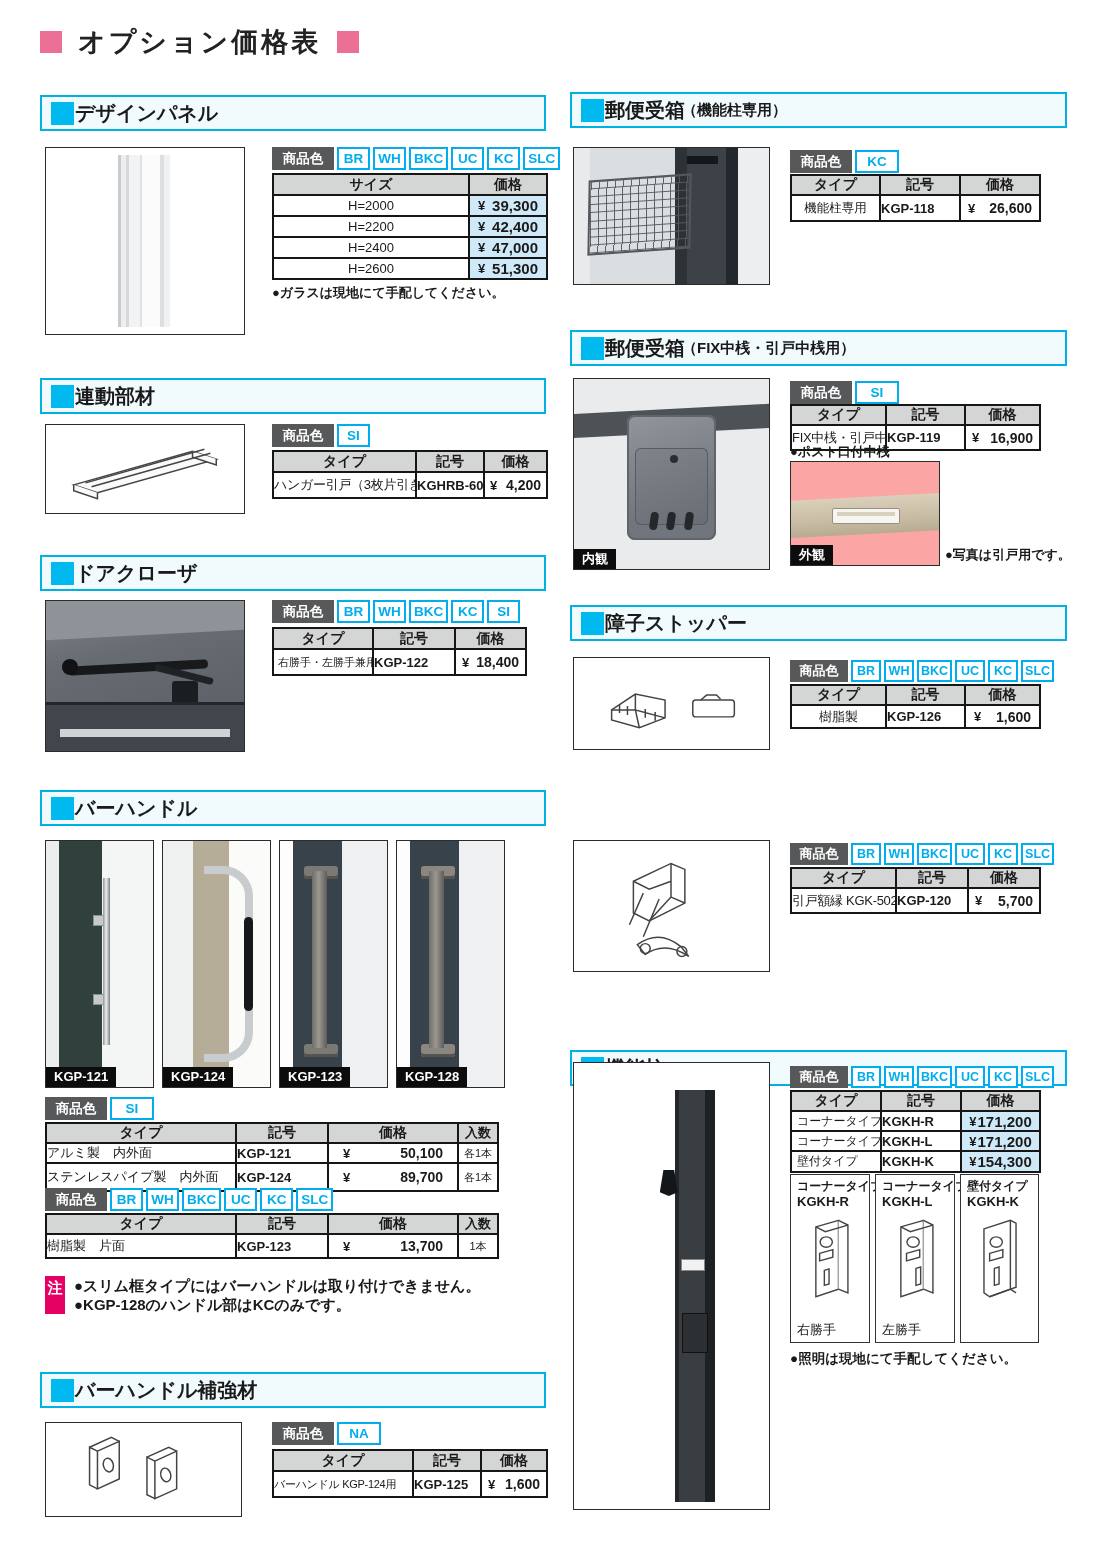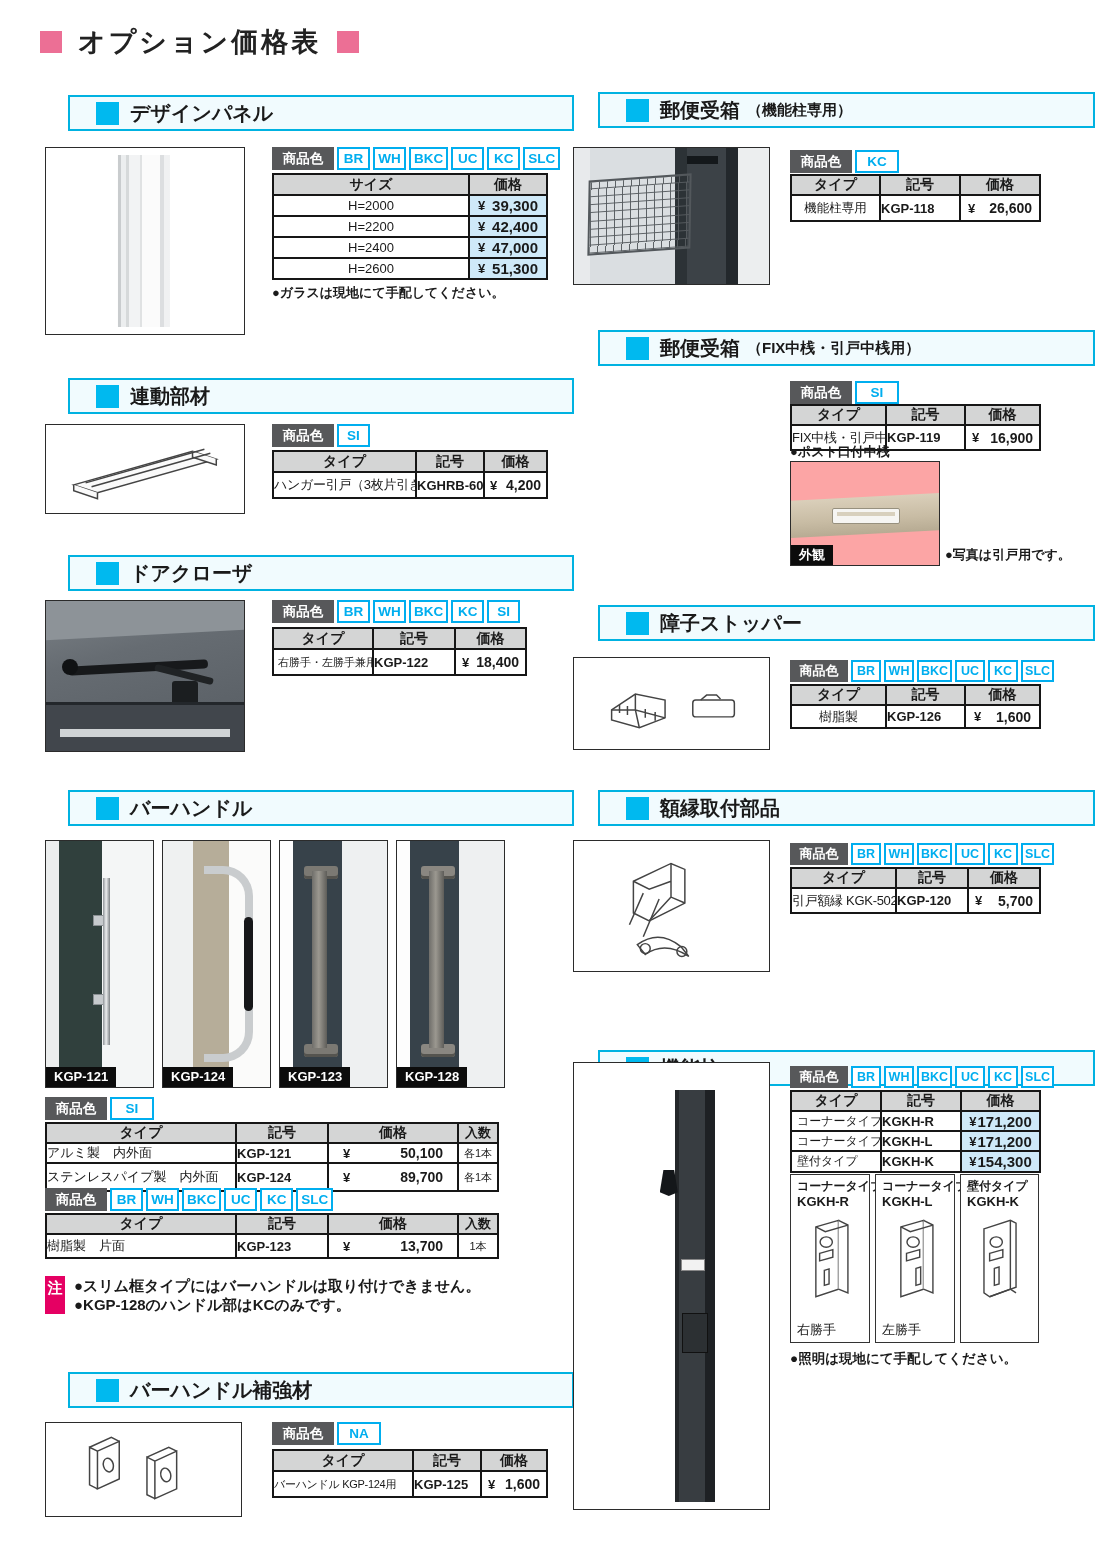--- a/index.html
+++ b/index.html
@@ -11,21 +11,21 @@
   .pink-sq{width:22px;height:22px;background:#ec6f95;flex:none;}
   .page-title .t{font-size:27px;font-weight:bold;letter-spacing:3px;color:#222;}
 
   
   .order-row{position:absolute;left:856px;top:50px;display:flex;align-items:center;gap:7px;}
   .order-badge{border:1px solid #45b5da;color:#00a3d9;font-weight:bold;font-size:14px;padding:2px 8px;background:#fff;}
   .order-note{font-weight:bold;font-size:14.5px;color:#111;}
 
   
   .sec{position:absolute;box-sizing:border-box;height:36px;border:2px solid #00b2e1;background:#f1fbfe;
-       display:flex;align-items:center;gap:11px;padding-left:26px;margin-left:28px;}
+       display:flex;align-items:center;gap:1px;padding-left:9px;}
   .sec .sq{width:23px;height:23px;background:#00b9ef;flex:none;}
   .sec .t{font-size:20px;font-weight:bold;white-space:nowrap;}
   .sec .sfx{font-size:15px;font-weight:bold;margin-left:-4px;white-space:nowrap;}
 
   
   .chips{position:absolute;display:flex;gap:3px;align-items:center;}
   .chip-label{background:#57585a;color:#fff;font-weight:bold;font-size:13.5px;height:23px;min-width:62px;
               display:flex;align-items:center;justify-content:center;box-sizing:border-box;flex:none;}
   .chip{border:2px solid #00aeef;color:#00aeef;background:#fff;font-weight:bold;font-size:13.5px;height:23px;
         min-width:33px;padding:0 3px;display:flex;align-items:center;justify-content:center;box-sizing:border-box;flex:none;}
@@ -502,20 +502,33 @@
           </td>
     </tr>
   </tbody>
     </table>
 
   <div class="sec" style="left:570px;top:330px;width:497px;">
     <span class="sq"></span>
     <span class="t">郵便受箱</span>
     <span class="sfx">（FIX中桟・引戸中桟用）</span>
   </div>
+  <div class="photo mb" style="left:573px;top:378px;width:197px;height:192px;">
+    <div class="mb-band"></div>
+    <div class="mb-box">
+      <div class="mb-face"></div>
+        <div class="mb-dot"></div>
+      <div class="mb-slots">
+          <i></i>
+          <i></i>
+          <i></i>
+        </div>
+    </div>
+    <span class="photo-tag">内観</span>
+  </div>
   <div class="chips" style="left:790px;top:381px;">
     <span class="chip-label">商品色</span>
     <span class="chip" style="min-width:44px">SI</span>
   </div>
   <table class="pt" style="left:790px;top:404px;width:249px;">
     <colgroup>
         <col style="width:95px">
         <col style="width:79px">
         <col style="width:75px">
       </colgroup>
@@ -590,24 +603,20 @@
       <td>
             <div class="pcell" style="padding:0 8px;">
               <span>¥</span>
               <span class="pv" style="font-size:14px">1,600</span>
             </div>
           </td>
     </tr>
   </tbody>
     </table>
 
-  <div class="sec" style="left:570px;top:790px;width:497px;">
-    <span class="sq"></span>
-    <span class="t">額縁取付部品</span>
-  </div>
   <div class="photo svgbox" style="left:573px;top:840px;width:197px;height:132px;">
     <div class="svg-center">
       <svg width="197" height="132" viewBox="0 0 197 132">
           <g fill="none" stroke="#444" stroke-width="1.5">
         <path d="M60 40 L98 22 L112 28 L112 62 L76 80 L60 72 Z" fill="#fff"></path>
         <path d="M98 22 L98 56 L112 62 M98 56 L76 80 M60 40 L76 48 L98 40"></path>
         <path d="M70 52 L56 84 M86 58 L70 96"></path>
         <path d="M64 104 Q86 88 108 106 L116 116 Q92 100 72 114 Z" fill="#fff"></path>
         <circle cx="72" cy="108" r="5"></circle>
             <circle cx="109" cy="111" r="5"></circle>

